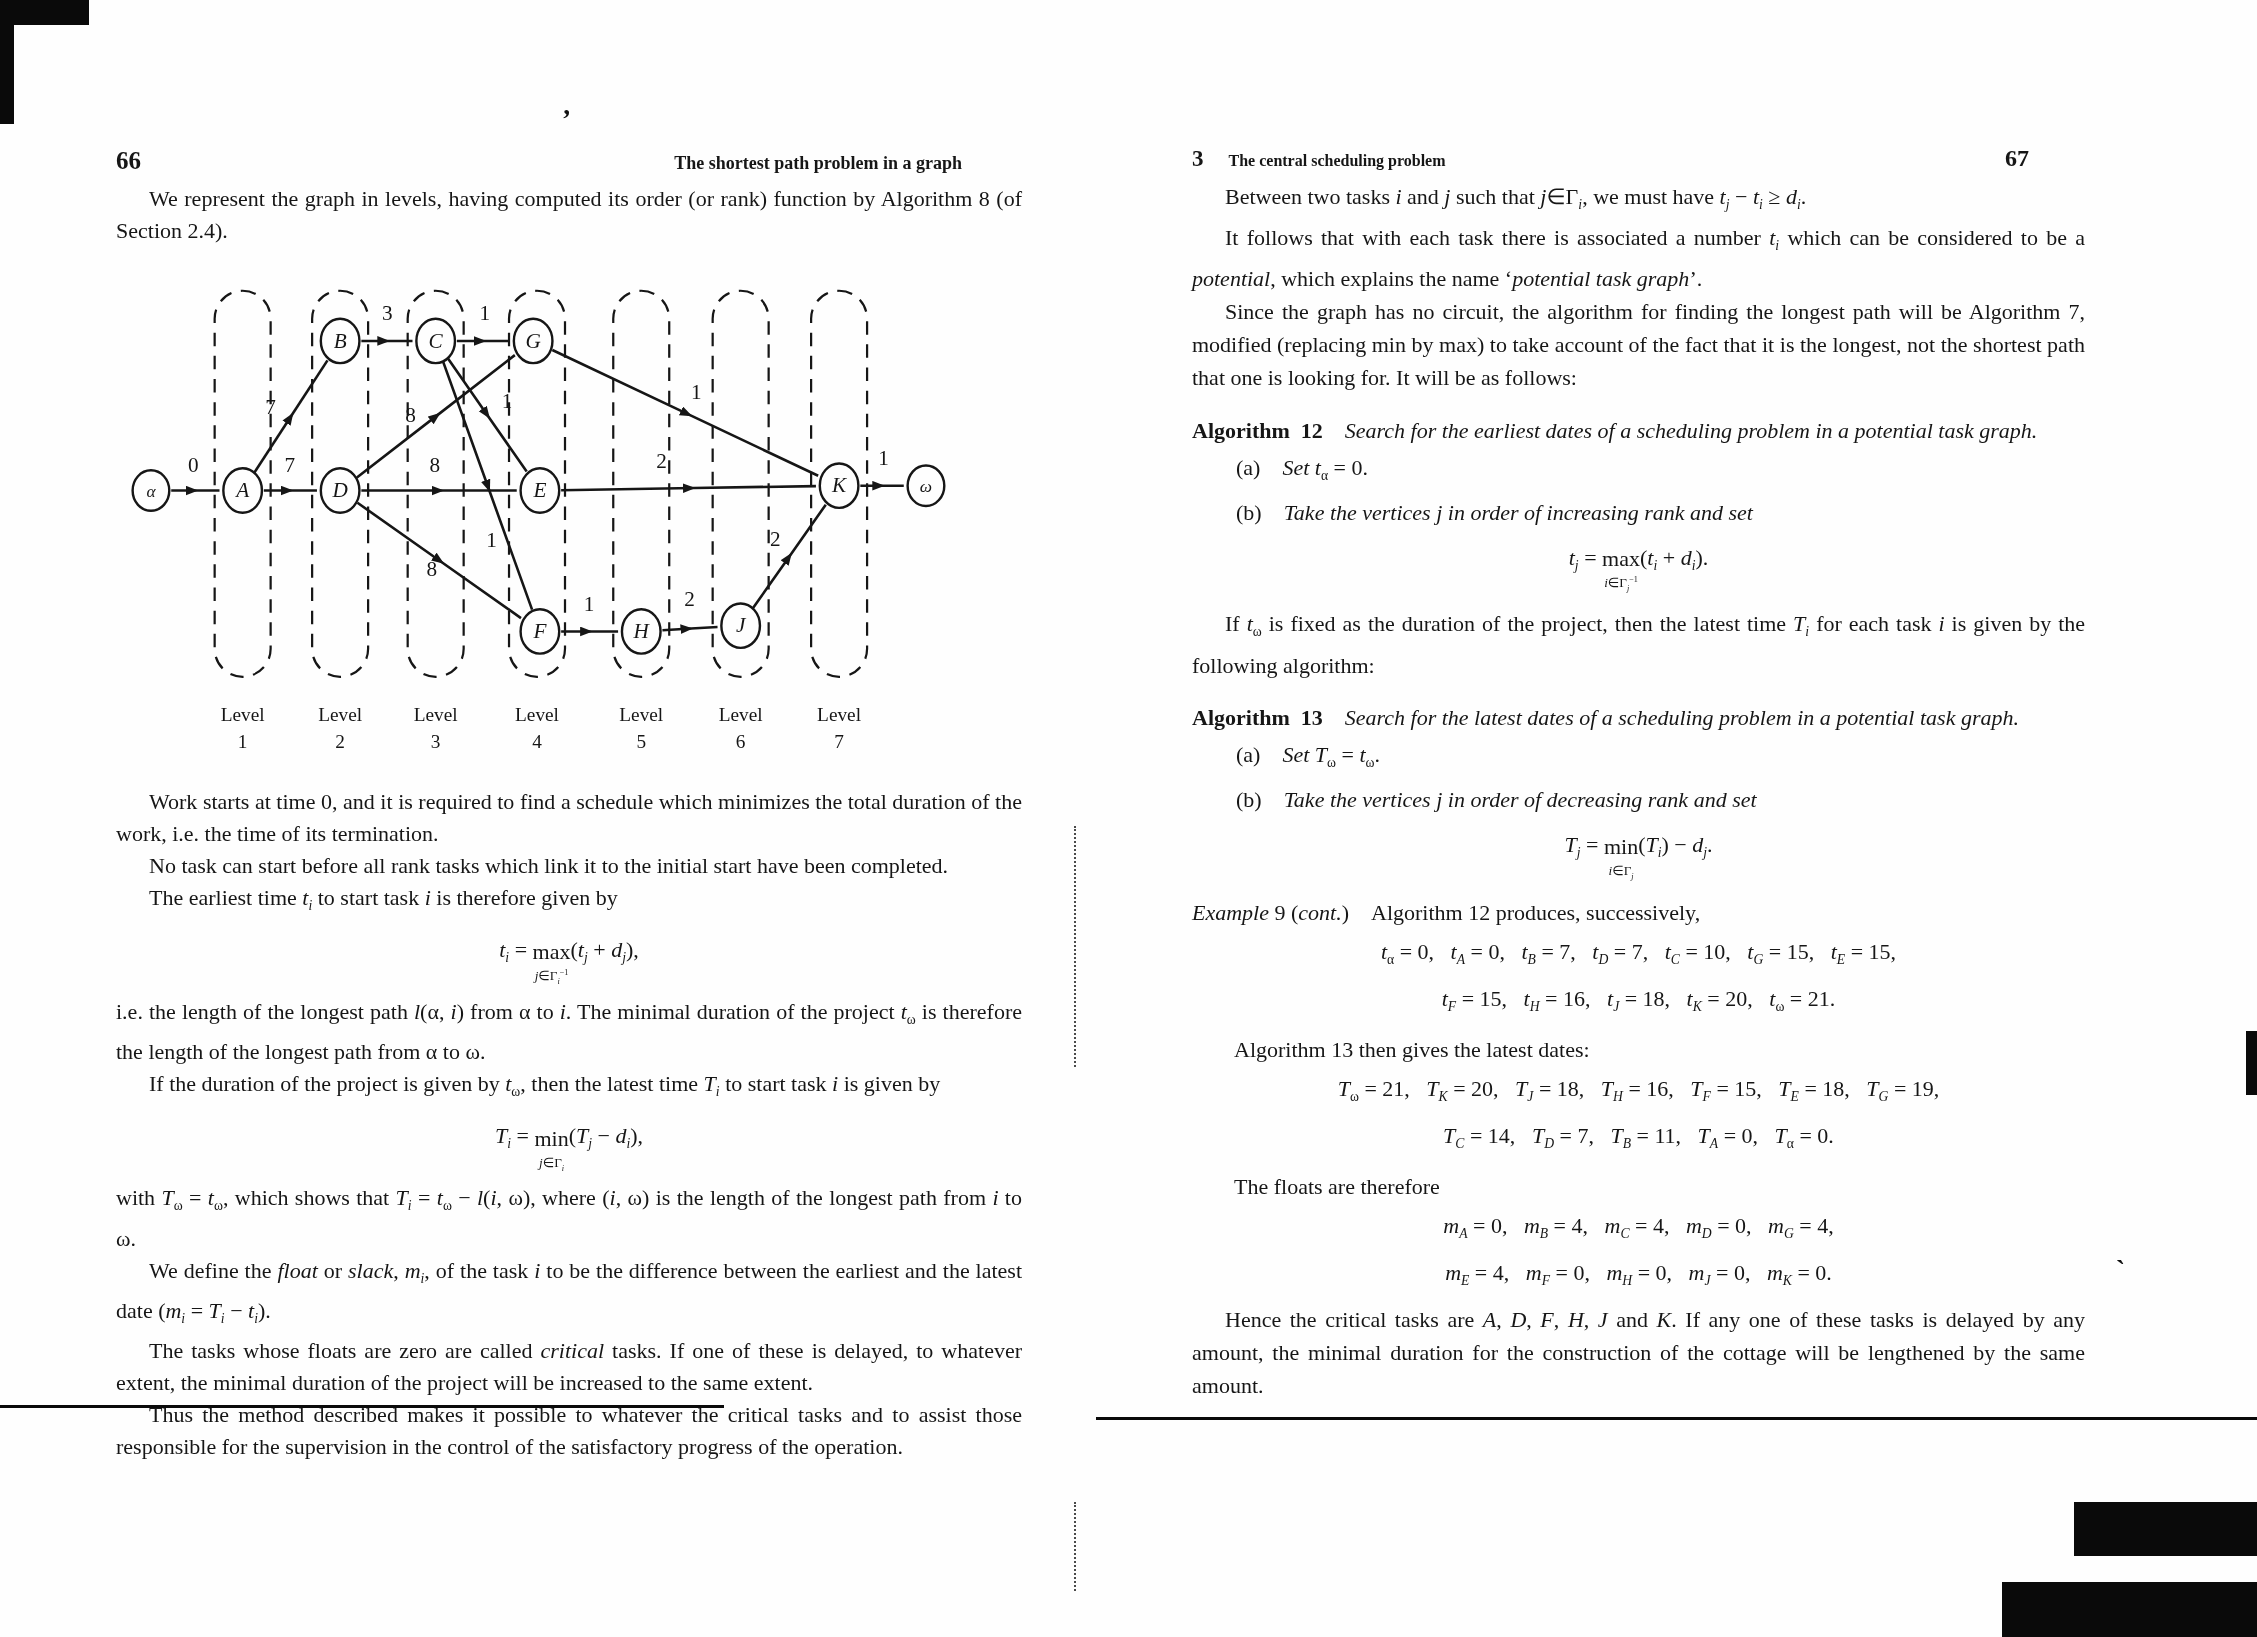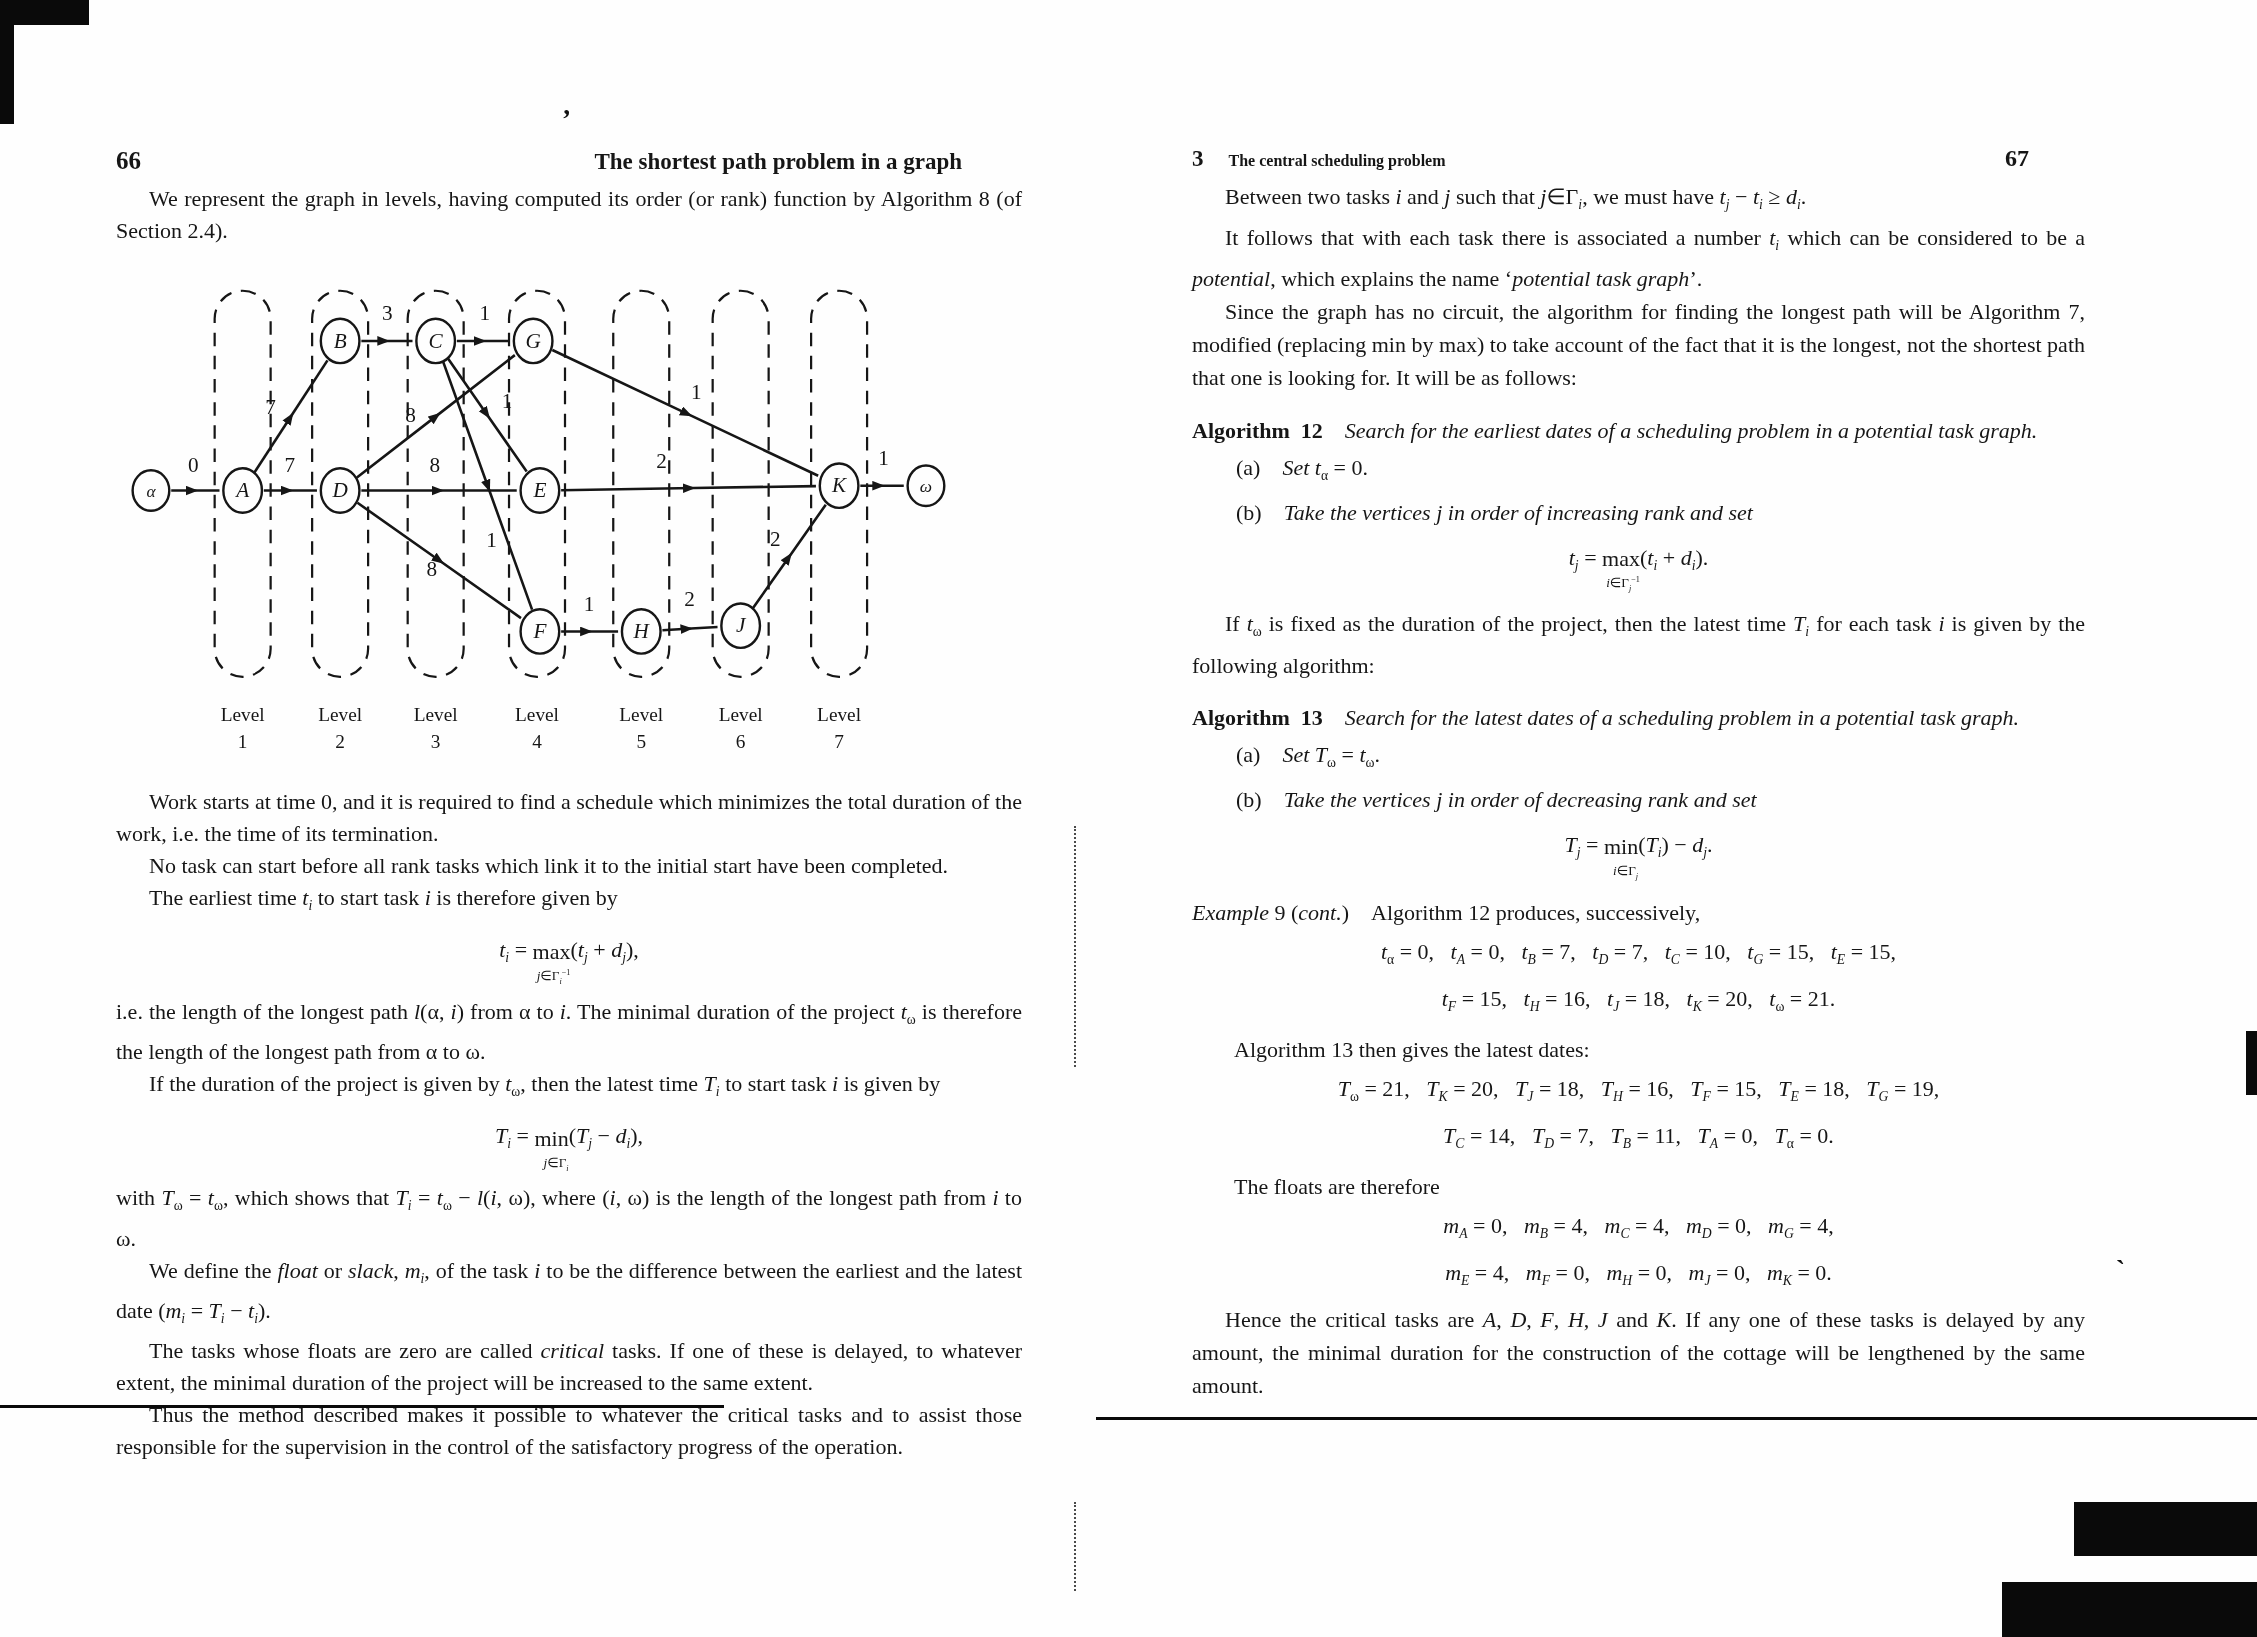--- a/index.html
+++ b/index.html
@@ -7,41 +7,41 @@
     width:2257px;height:1638px;position:relative;overflow:hidden;
     background:#fefefe;color:#161616;
     font-family:"Liberation Serif", serif;
   }
   .col{position:absolute;top:0;}
   .col.leftp{left:116px;top:147px;width:906px;}
   .col.rightp{left:1192px;top:145px;width:893px;}
 
   .hdr{display:flex;align-items:baseline;font-weight:bold;margin-bottom:7.7px;}
   .hdr .pgno-l{font-size:25px;}
-  .hdr .rtitle{margin-left:auto;padding-right:60px;font-size:23px;}
+  .hdr .rtitle{margin-left:auto;padding-right:60px;font-size:18px;}
   .hdr.r{gap:25px;}
   .hdr.r .sec-no{font-size:23px;}
   .hdr.r .sec-title{font-size:16px;}
   .hdr.r .pgno-r{margin-left:auto;padding-right:56px;font-size:24px;font-weight:bold;font-family:Liberation Serif, serif;}
 
   .blk{font-size:22px;line-height:32px;}
   .rightp .blk{line-height:33px;}
   .para{text-align:justify;text-indent:33px;}
   .para-ni{text-align:justify;text-indent:0;}
   .alg{margin-top:19.3px;text-align:justify;}
   .step{padding-left:44px;margin-top:3.9px;}
   .step:first-of-type{margin-top:7.7px;}
   .formula{text-align:center;margin:11.6px 0 9.7px 0;}
   .values{text-align:center;margin:5.8px 0;}
   .exline{margin-top:15.4px;}
   .plainline{margin-top:9.7px;margin-left:42px;}
   .gap-top{margin-top:13.5px;}
 
   
-  .mop{display:inline-block;text-align:right;vertical-align:-1.05em;}
+  .mop{display:inline-block;text-align:center;vertical-align:-1.05em;}
   .mop .mtop{display:block;}
   .mop .mun{display:block;font-size:0.60em;line-height:1.15;}
 
   sub{font-size:0.62em;}
   sup{font-size:0.62em;}
 
   #graph-svg{display:block;margin:9.7px 0 3.9px 0;}
 
   
   .artifact{position:absolute;background:#0a0a0a;}

